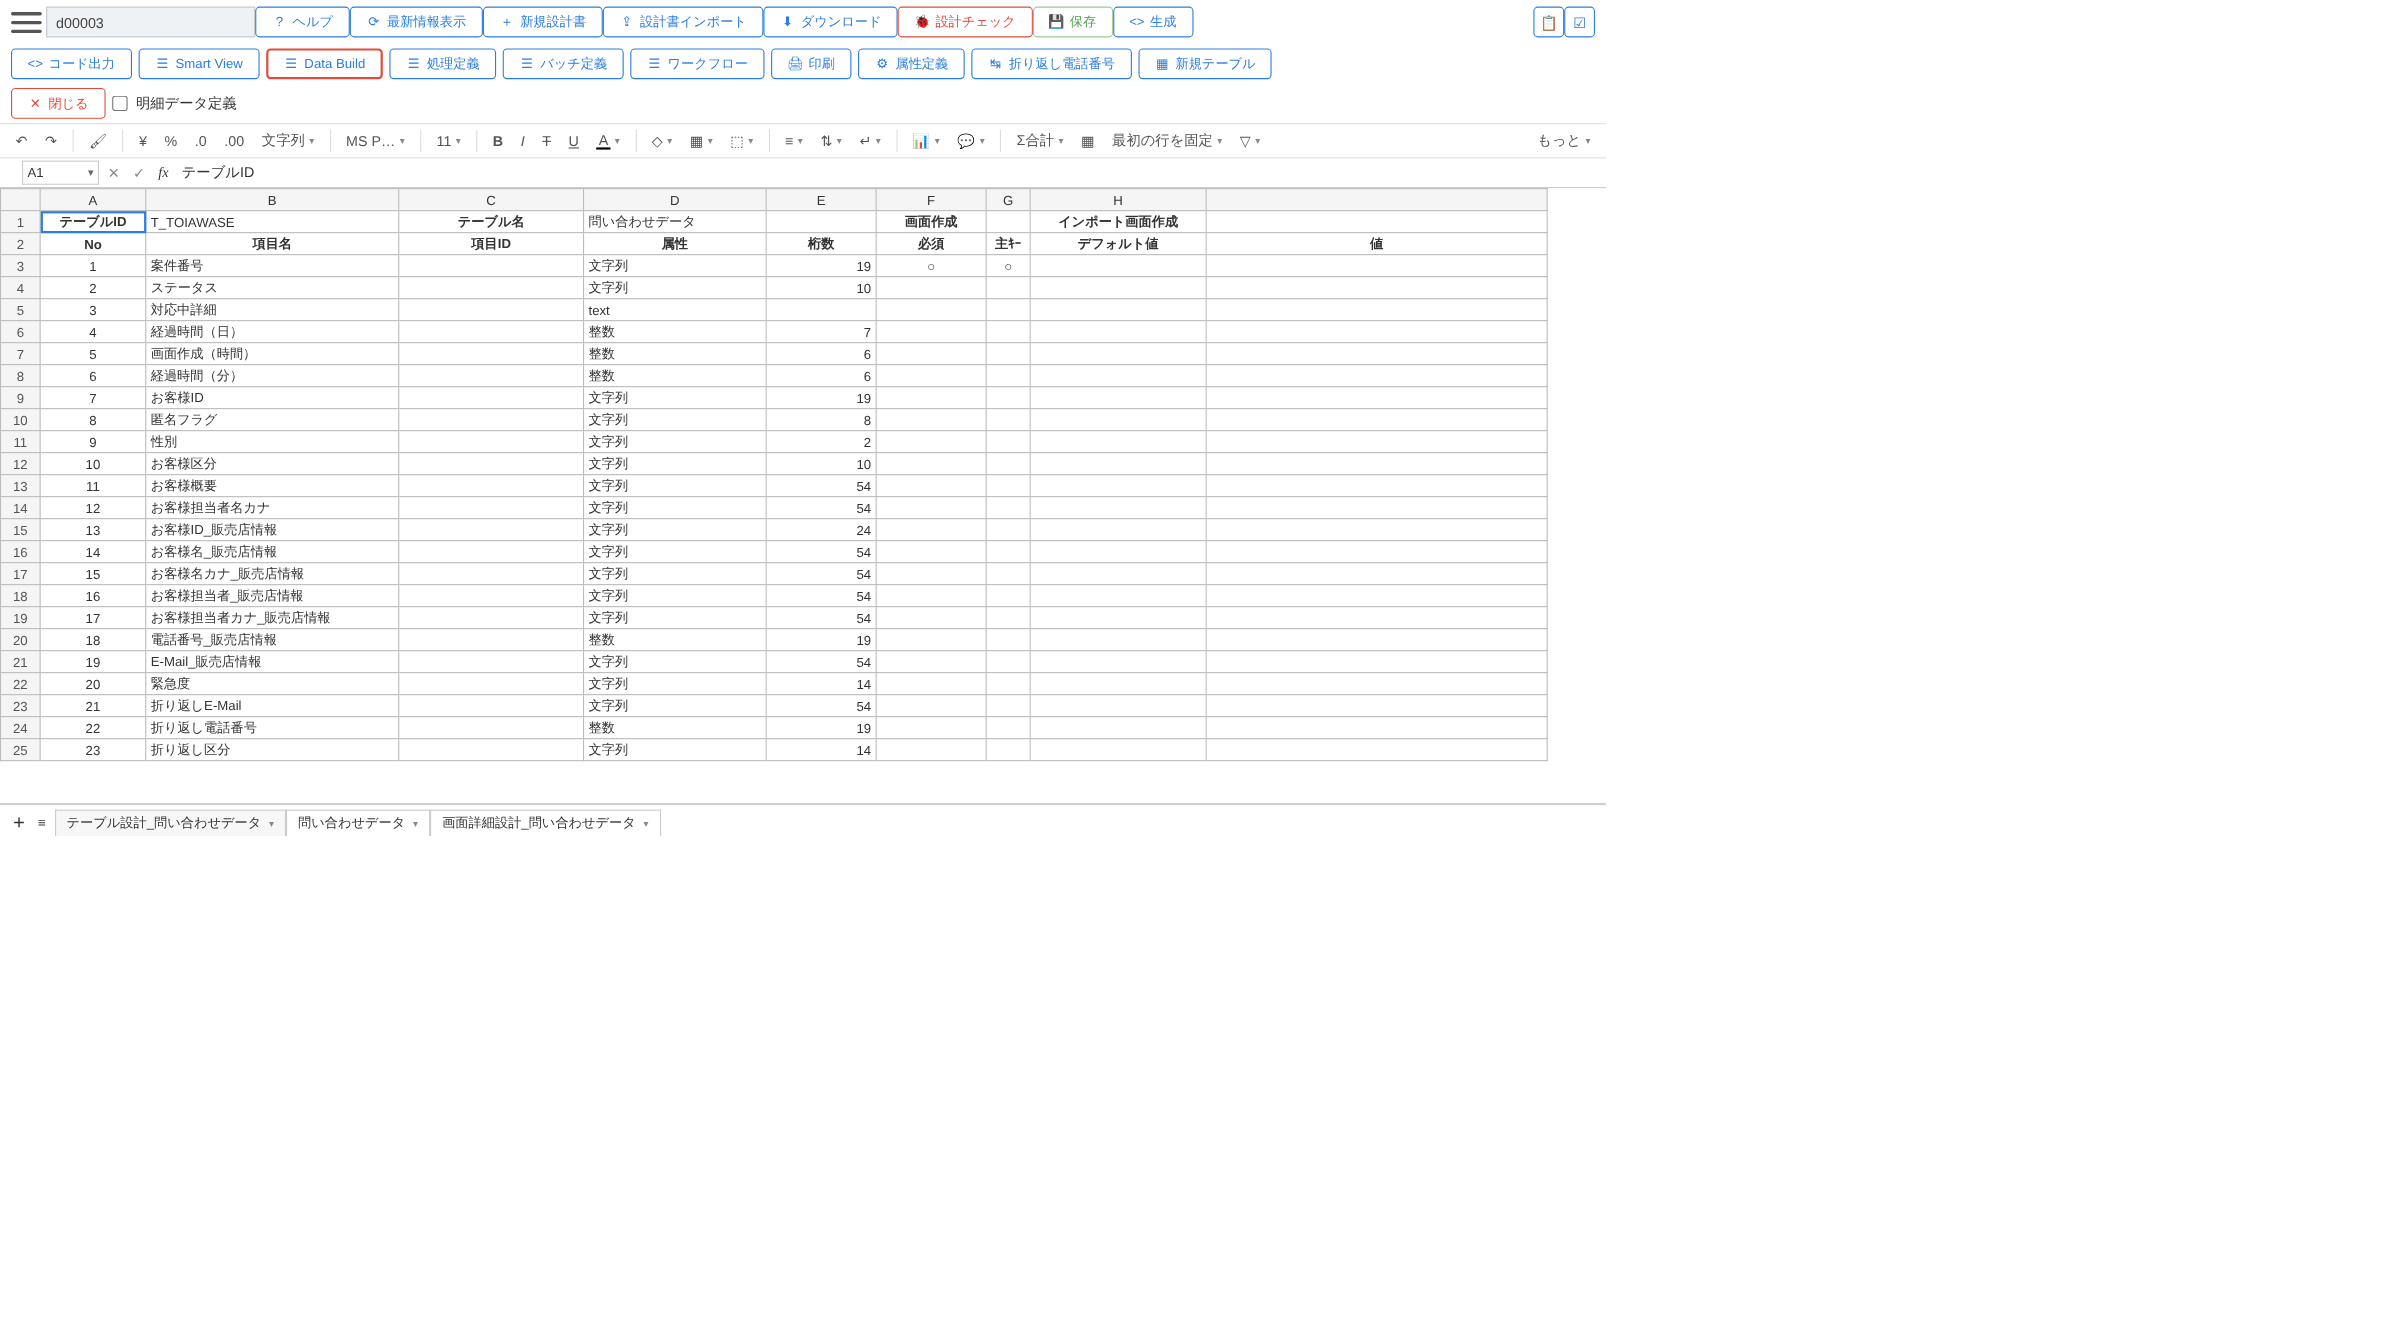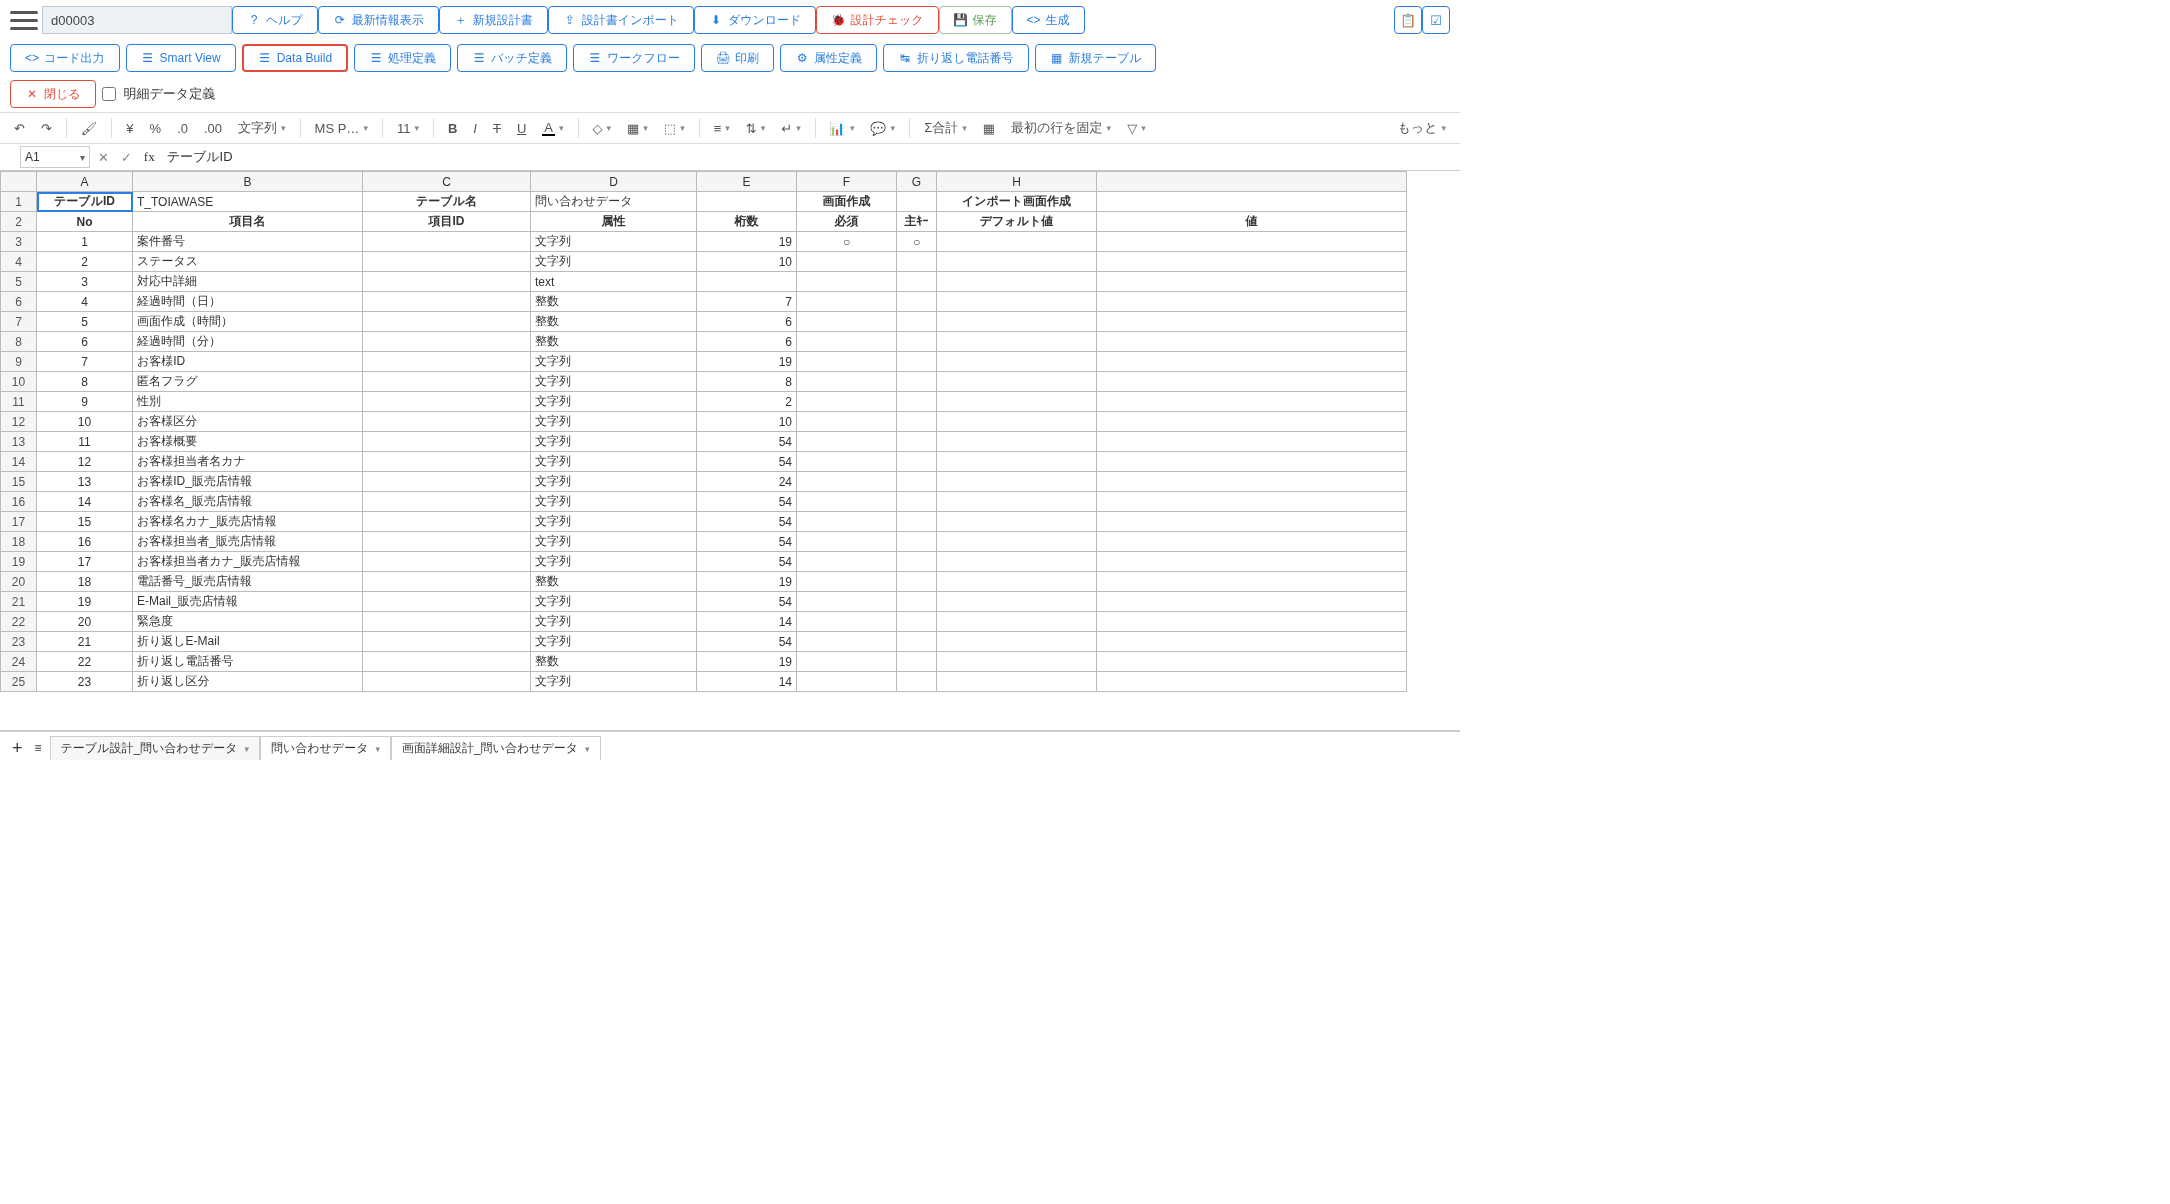--- a/index.html
+++ b/index.html
@@ -26,21 +26,21 @@
 .bold { font-weight:bold; }
 .strike { text-decoration:line-through; }
 .under { text-decoration:underline; }
 .ital { font-style:italic; }
 .A-under { border-bottom:2px solid #000; padding:0 2px; line-height:1; }
 .fxbar { display:flex; align-items:center; padding:2px 20px; border-bottom:1px solid #ccc; gap:4px; }
 .cellbox { width:70px; height:22px; border:1px solid #ccc; padding:0 4px; font-size:12px; display:flex; align-items:center; }
 .cellbox::after { content:"▾"; font-size:10px; margin-left:auto; color:#666; }
 .fx-x { color:#888; padding:0 4px; cursor:pointer; }
 .fx-ok { color:#888; padding:0 4px; cursor:pointer; }
-.fx-sym { font-family:Georgia,serif; padding:0 4px; }
+.fx-sym { font-style:italic; font-family:Georgia,serif; padding:0 4px; }
 .fxval { flex:1; padding:0 4px; }
 .gridwrap { position:relative; height:560px; overflow:auto; border-bottom:1px solid #ccc; }
 table.grid { border-collapse:collapse; table-layout:fixed; }
 table.grid th, table.grid td { border:1px solid #bbb; padding:1px 4px; height:20px; font-size:12px; white-space:nowrap; overflow:hidden; }
 table.grid th { background:#f5f5f5; font-weight:normal; text-align:center; }
 table.grid th.rowh { background:#f5f5f5; width:36px; text-align:center; color:#555; }
 table.grid td.c { text-align:center; }
 table.grid td.r { text-align:right; }
 table.grid td.bold { font-weight:bold; text-align:center; }
 .selcell { outline:2px solid #2a7de1; outline-offset:-2px; }

